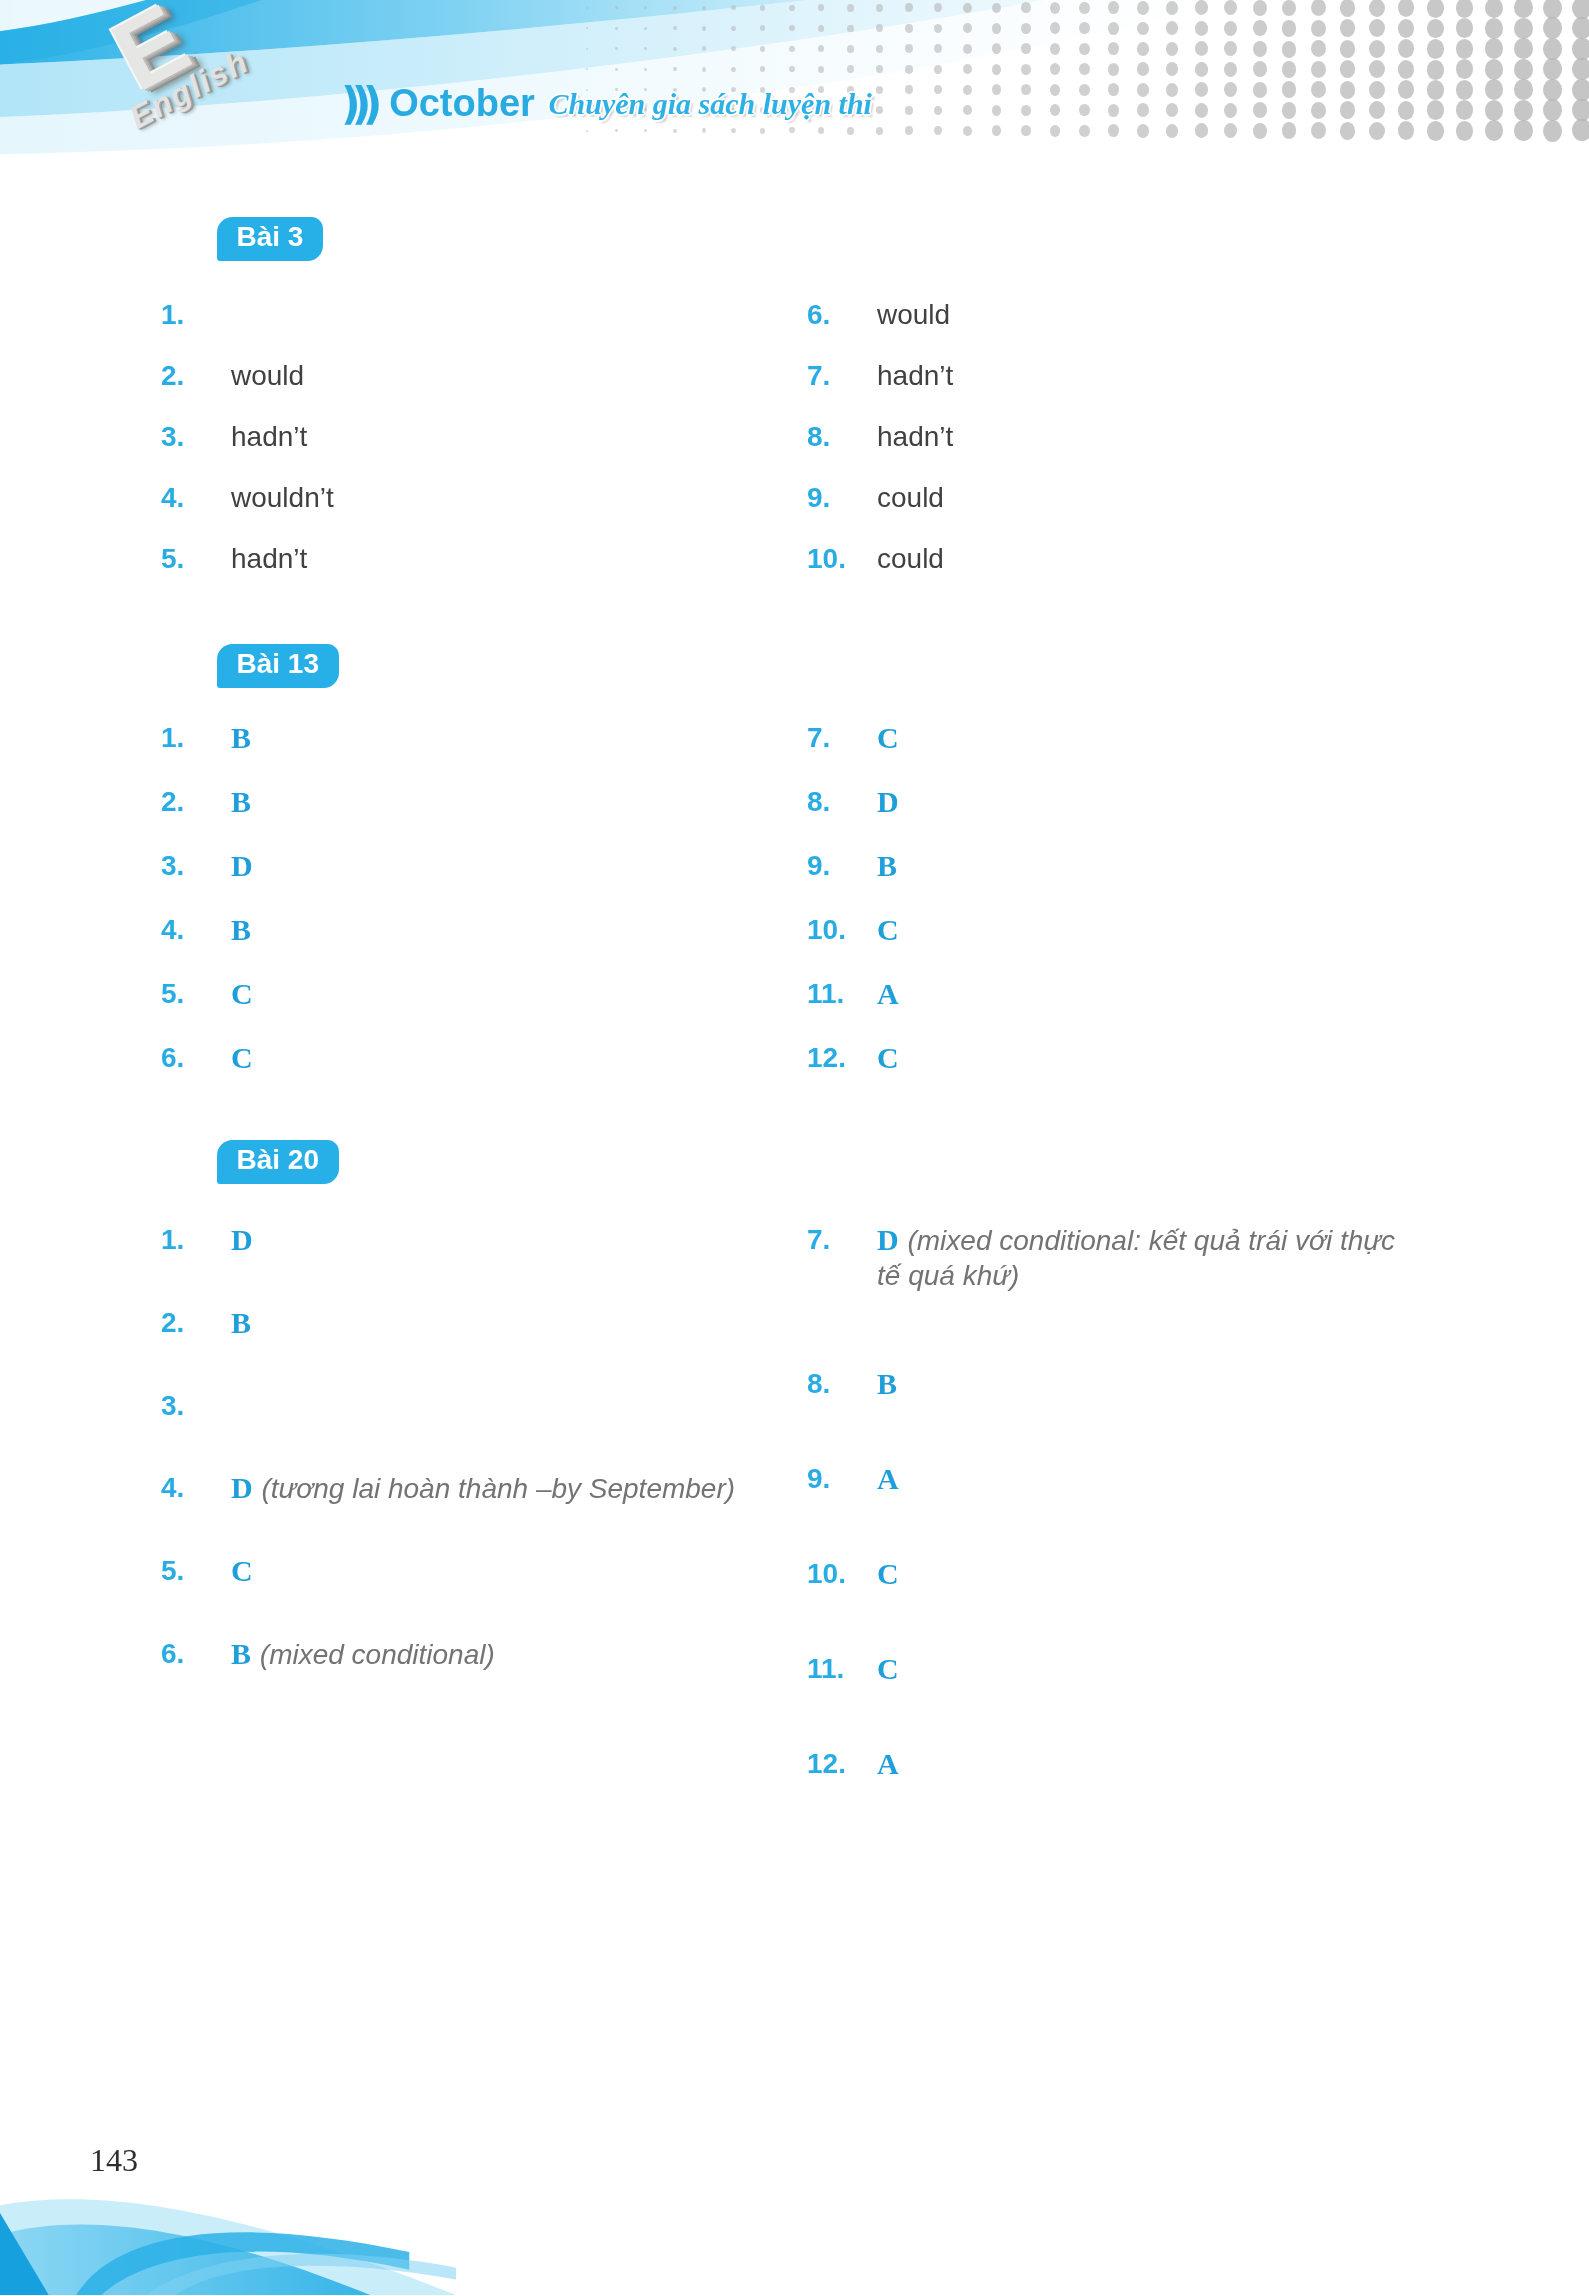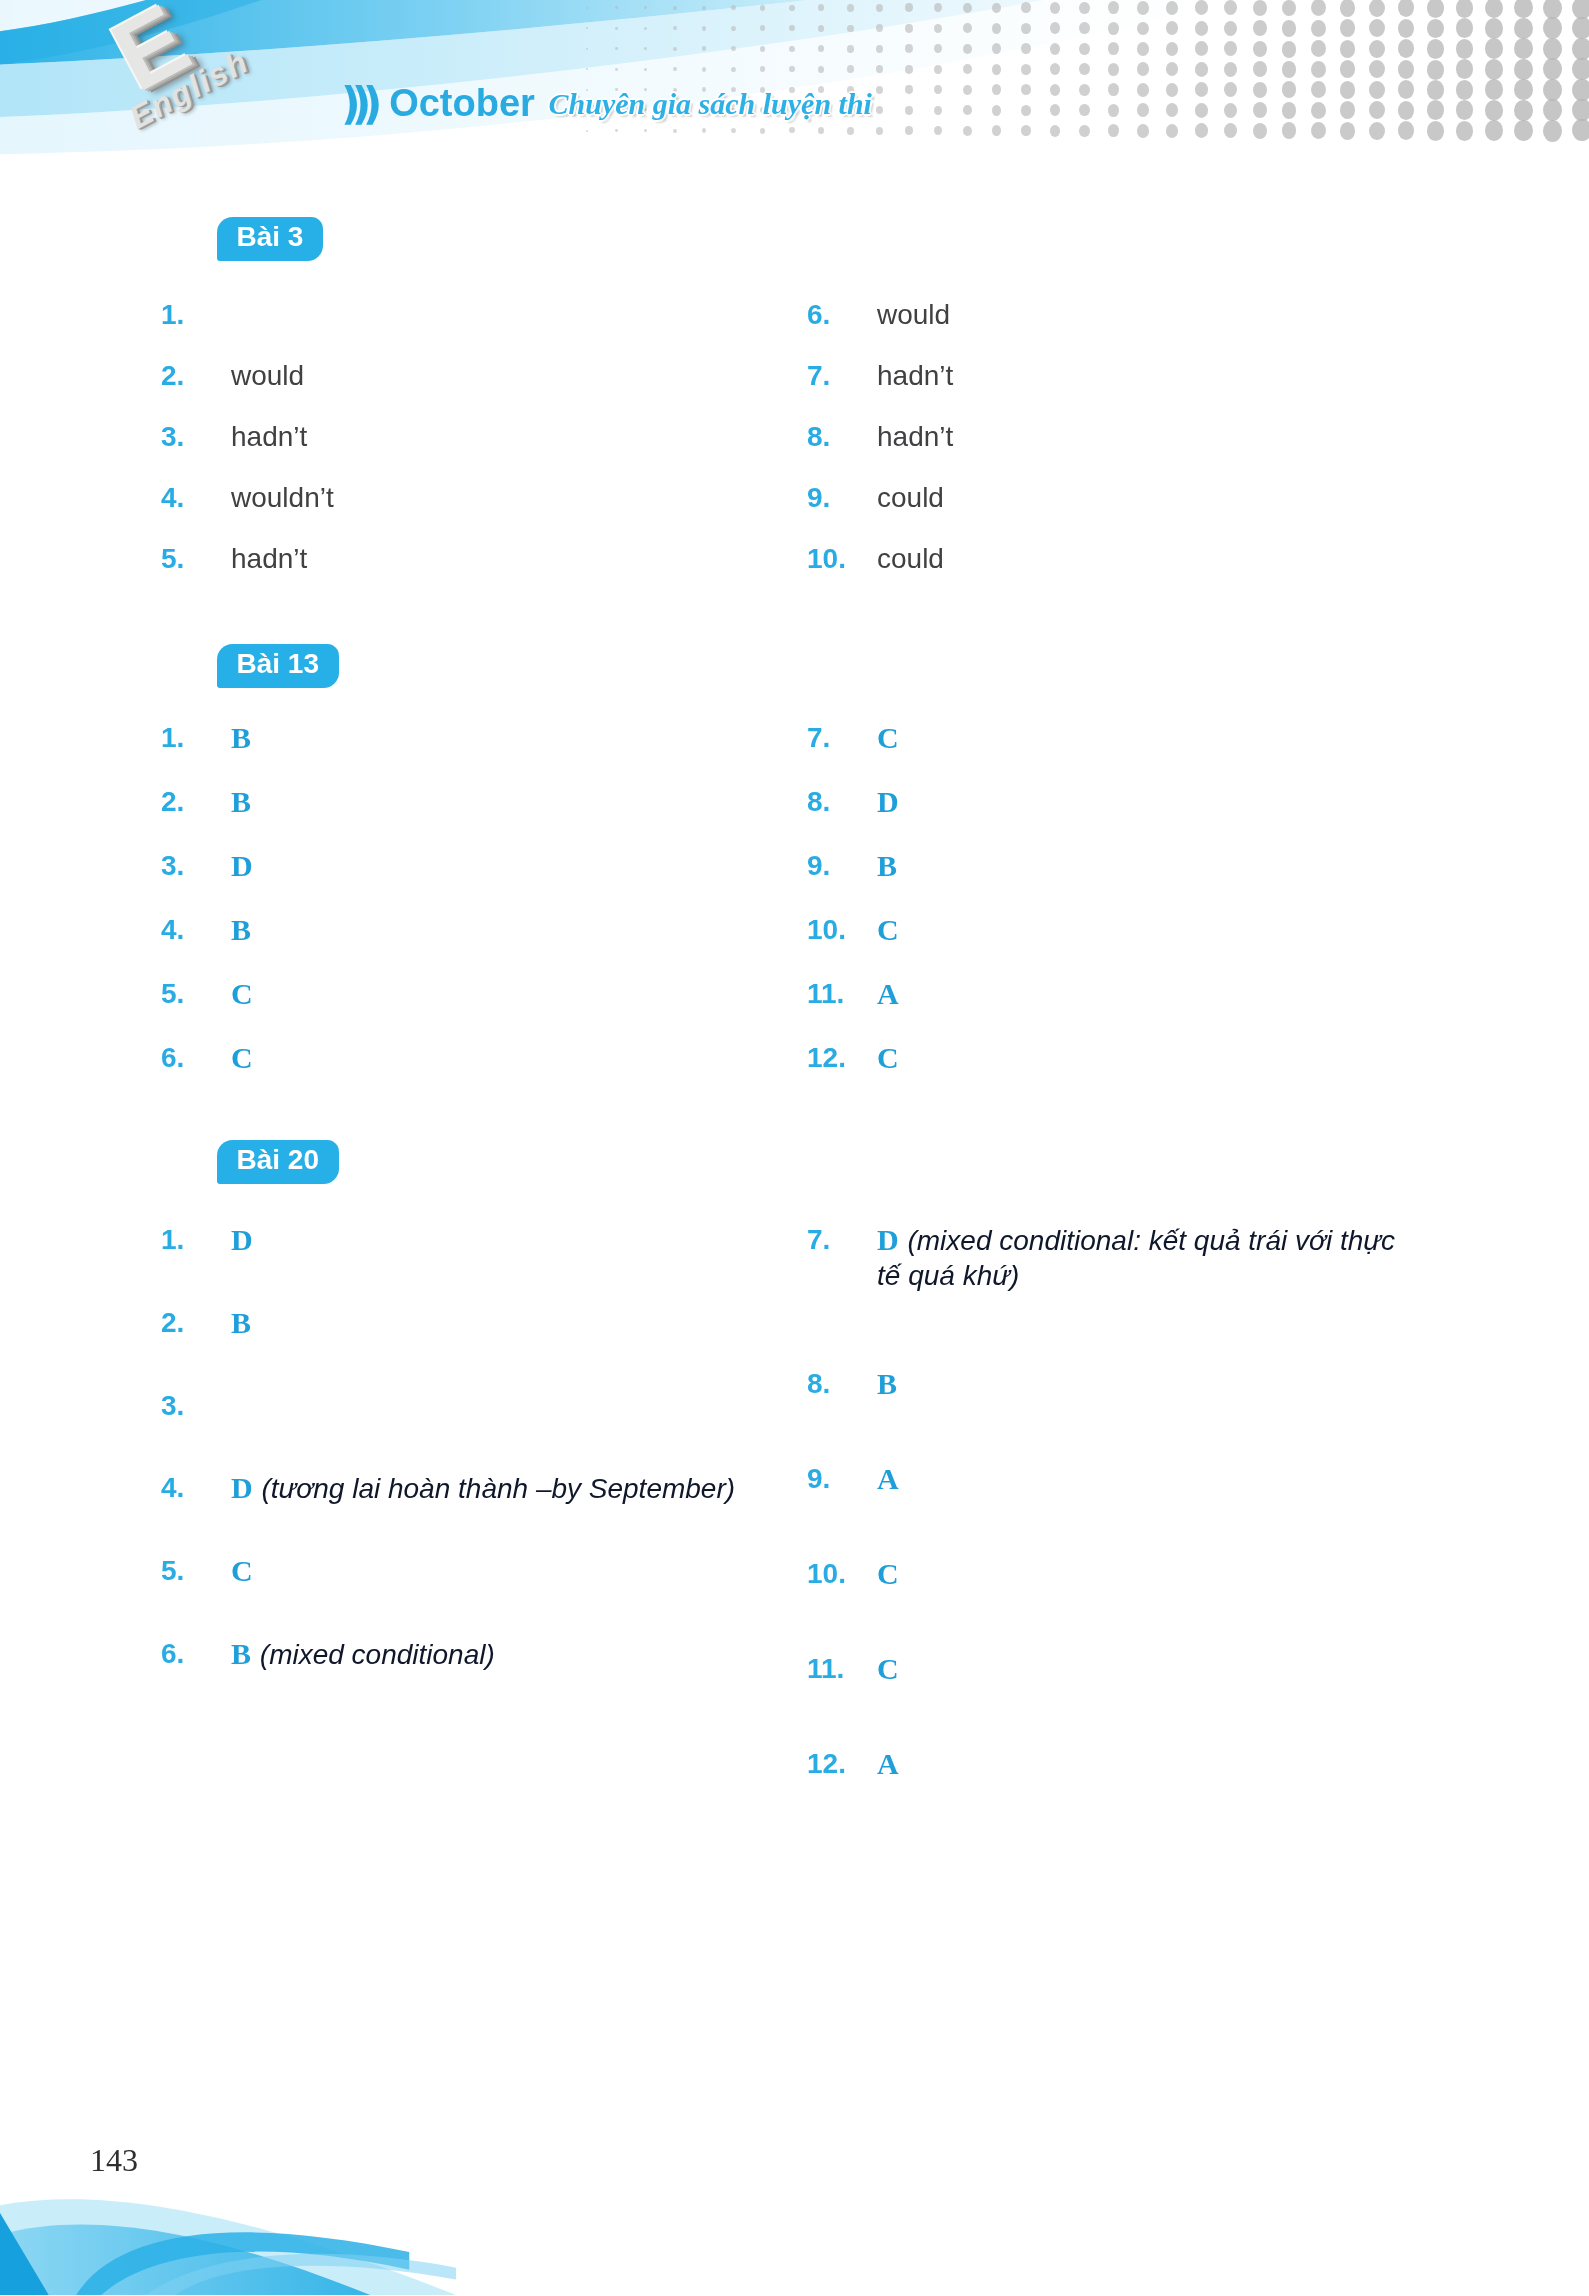--- a/index.html
+++ b/index.html
@@ -46,21 +46,21 @@
   .col{position:absolute;}
   .col1{left:161px;width:649px;}
   .col2{left:807px;width:610px;}
   .s9 .col{top:80px;}
   .s10 .col{top:76px;}
   .s11 .col{top:82px;}
   .item{display:flex;align-items:flex-start;font-size:28px;line-height:35px;color:#414042;}
   .num{flex:none;width:70px;color:#29ace3;font-weight:700;}
   .txt{flex:1;}
   .serif .ans{font-family:"Liberation Serif",serif;font-weight:700;font-size:30px;color:#1f9fda;}
-  .note{font-style:italic;color:#0f172a;}
+  .note{font-style:italic;color:#737373;}
   .note:not(:empty){margin-left:8.8px;}
   .s9 .item{margin-bottom:26px;}
   .s10 .item{margin-bottom:28px;}
   .s11 .item{margin-bottom:47px;}
   .s11 .col2 .item{margin-bottom:59px;}
   .s11 .col2 .item:first-child{margin-bottom:73px;}
   
   .page-num{
     position:absolute;left:90px;top:2142px;font-family:"Liberation Serif",serif;
     font-size:32px;color:#2e2e2e;z-index:3;

